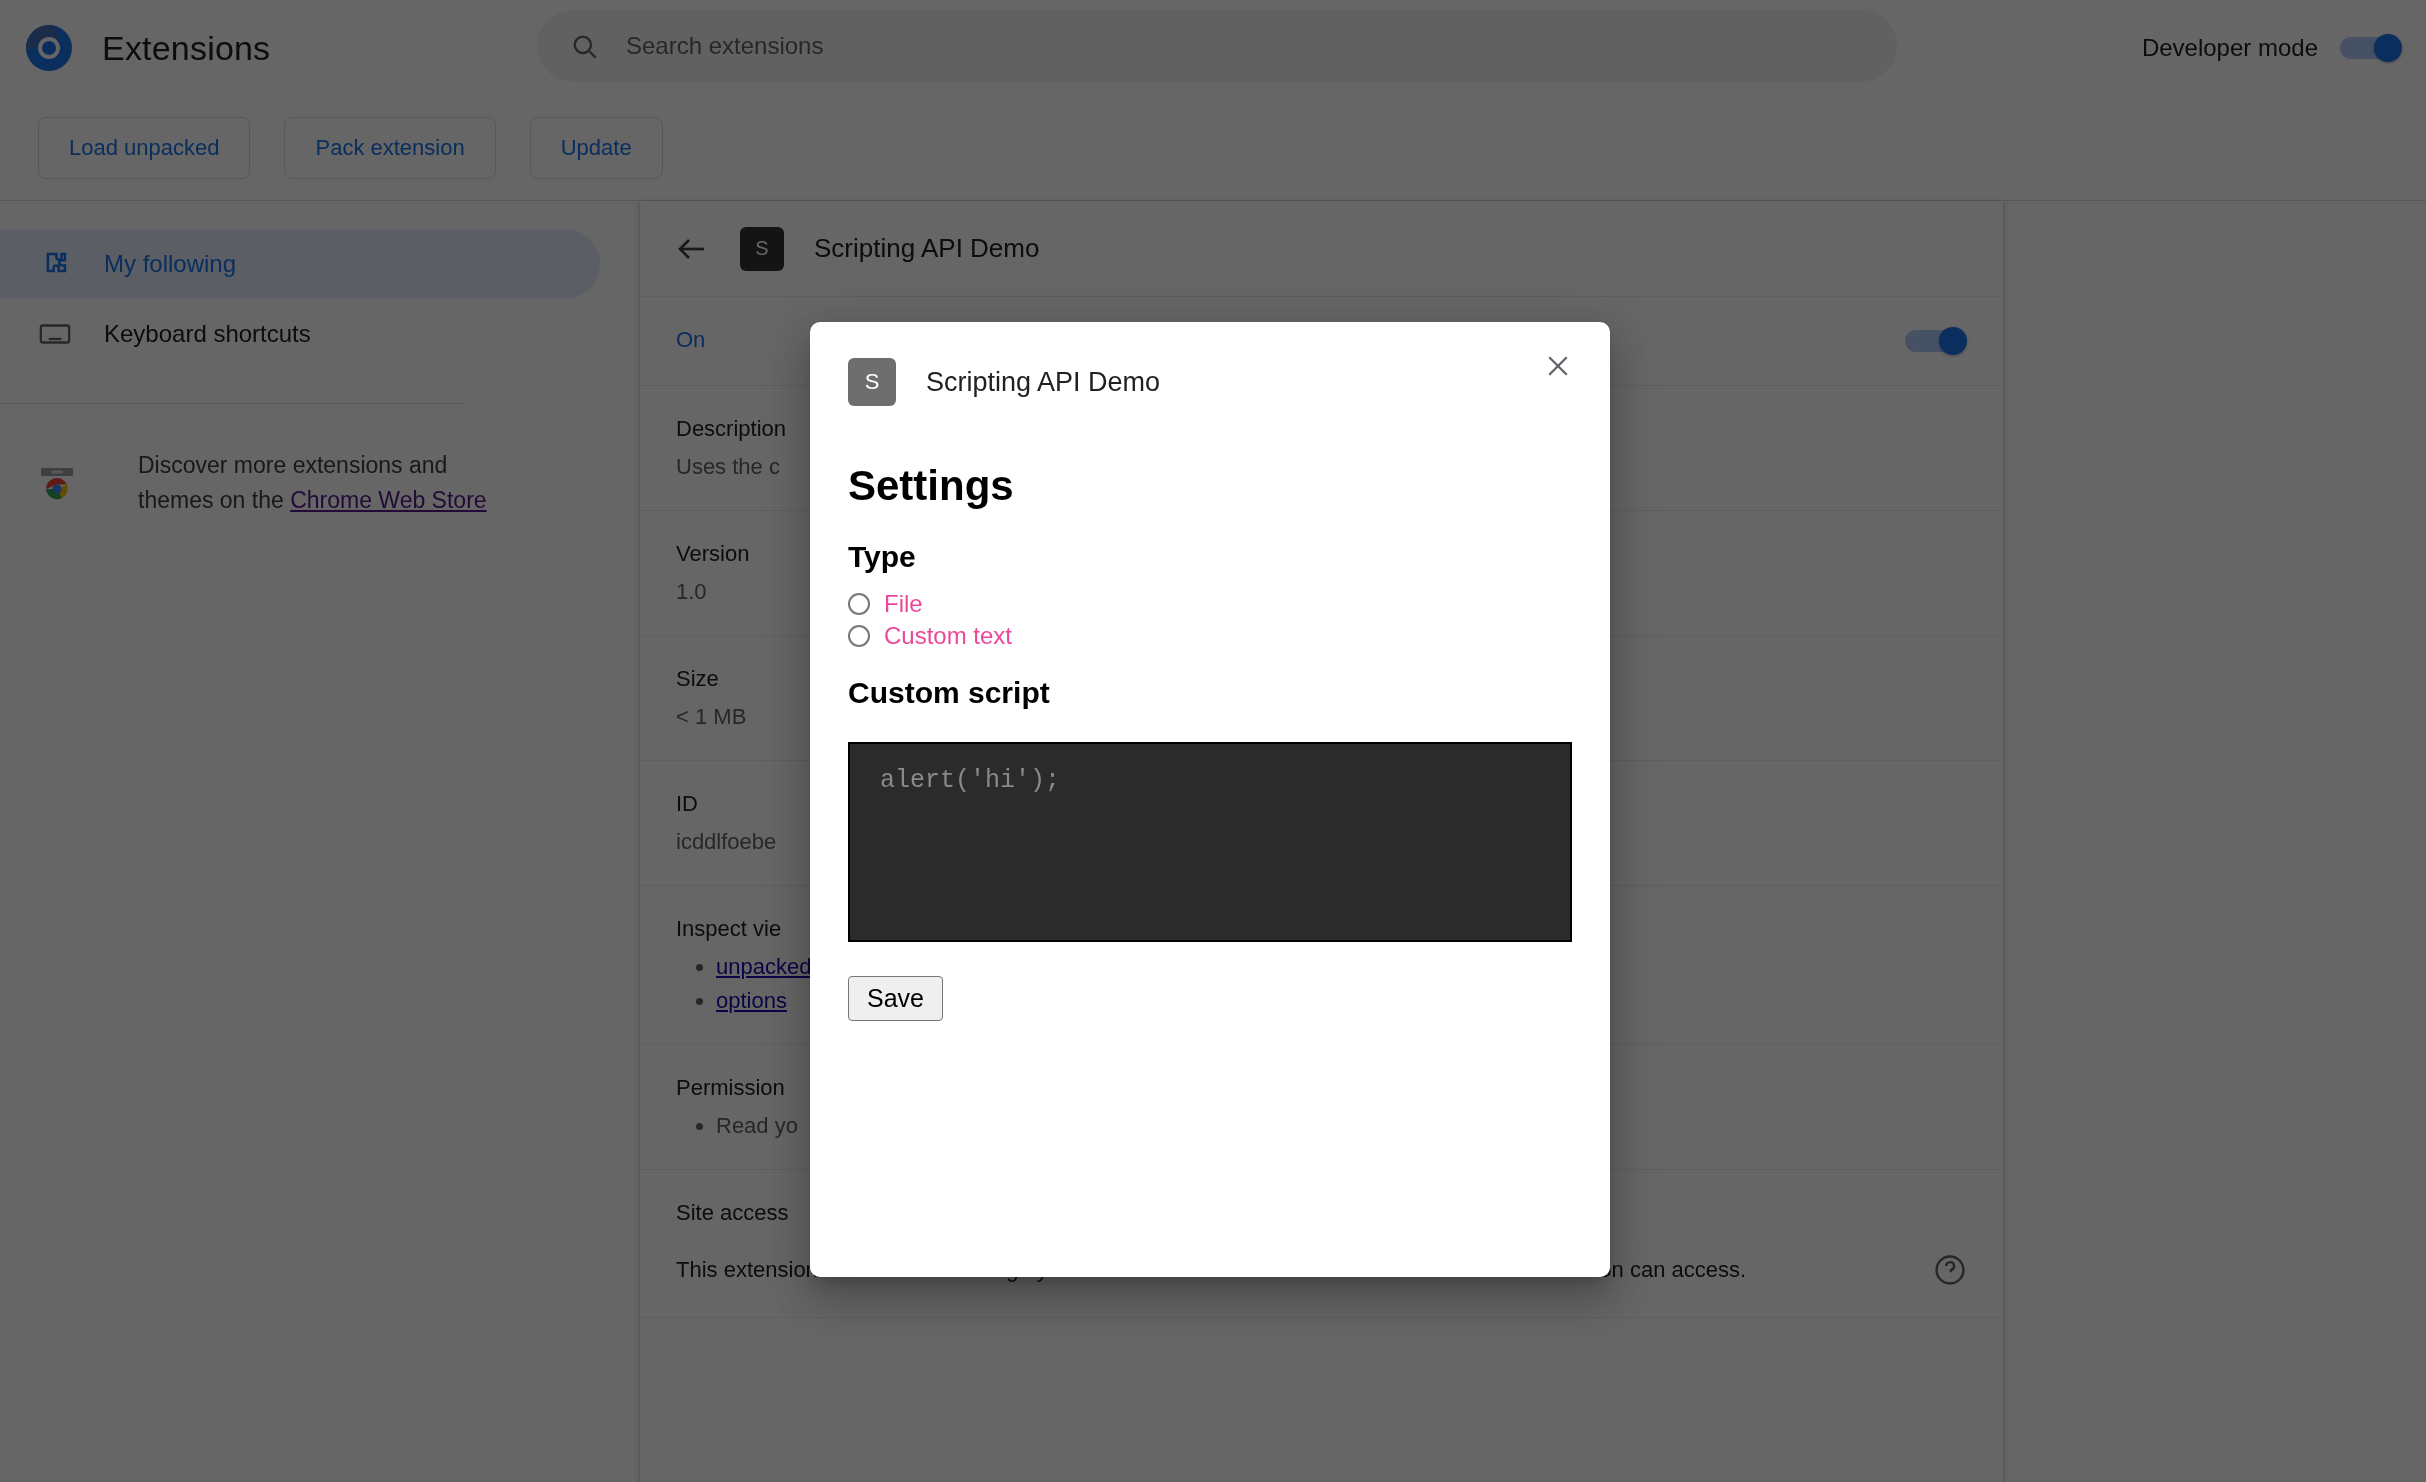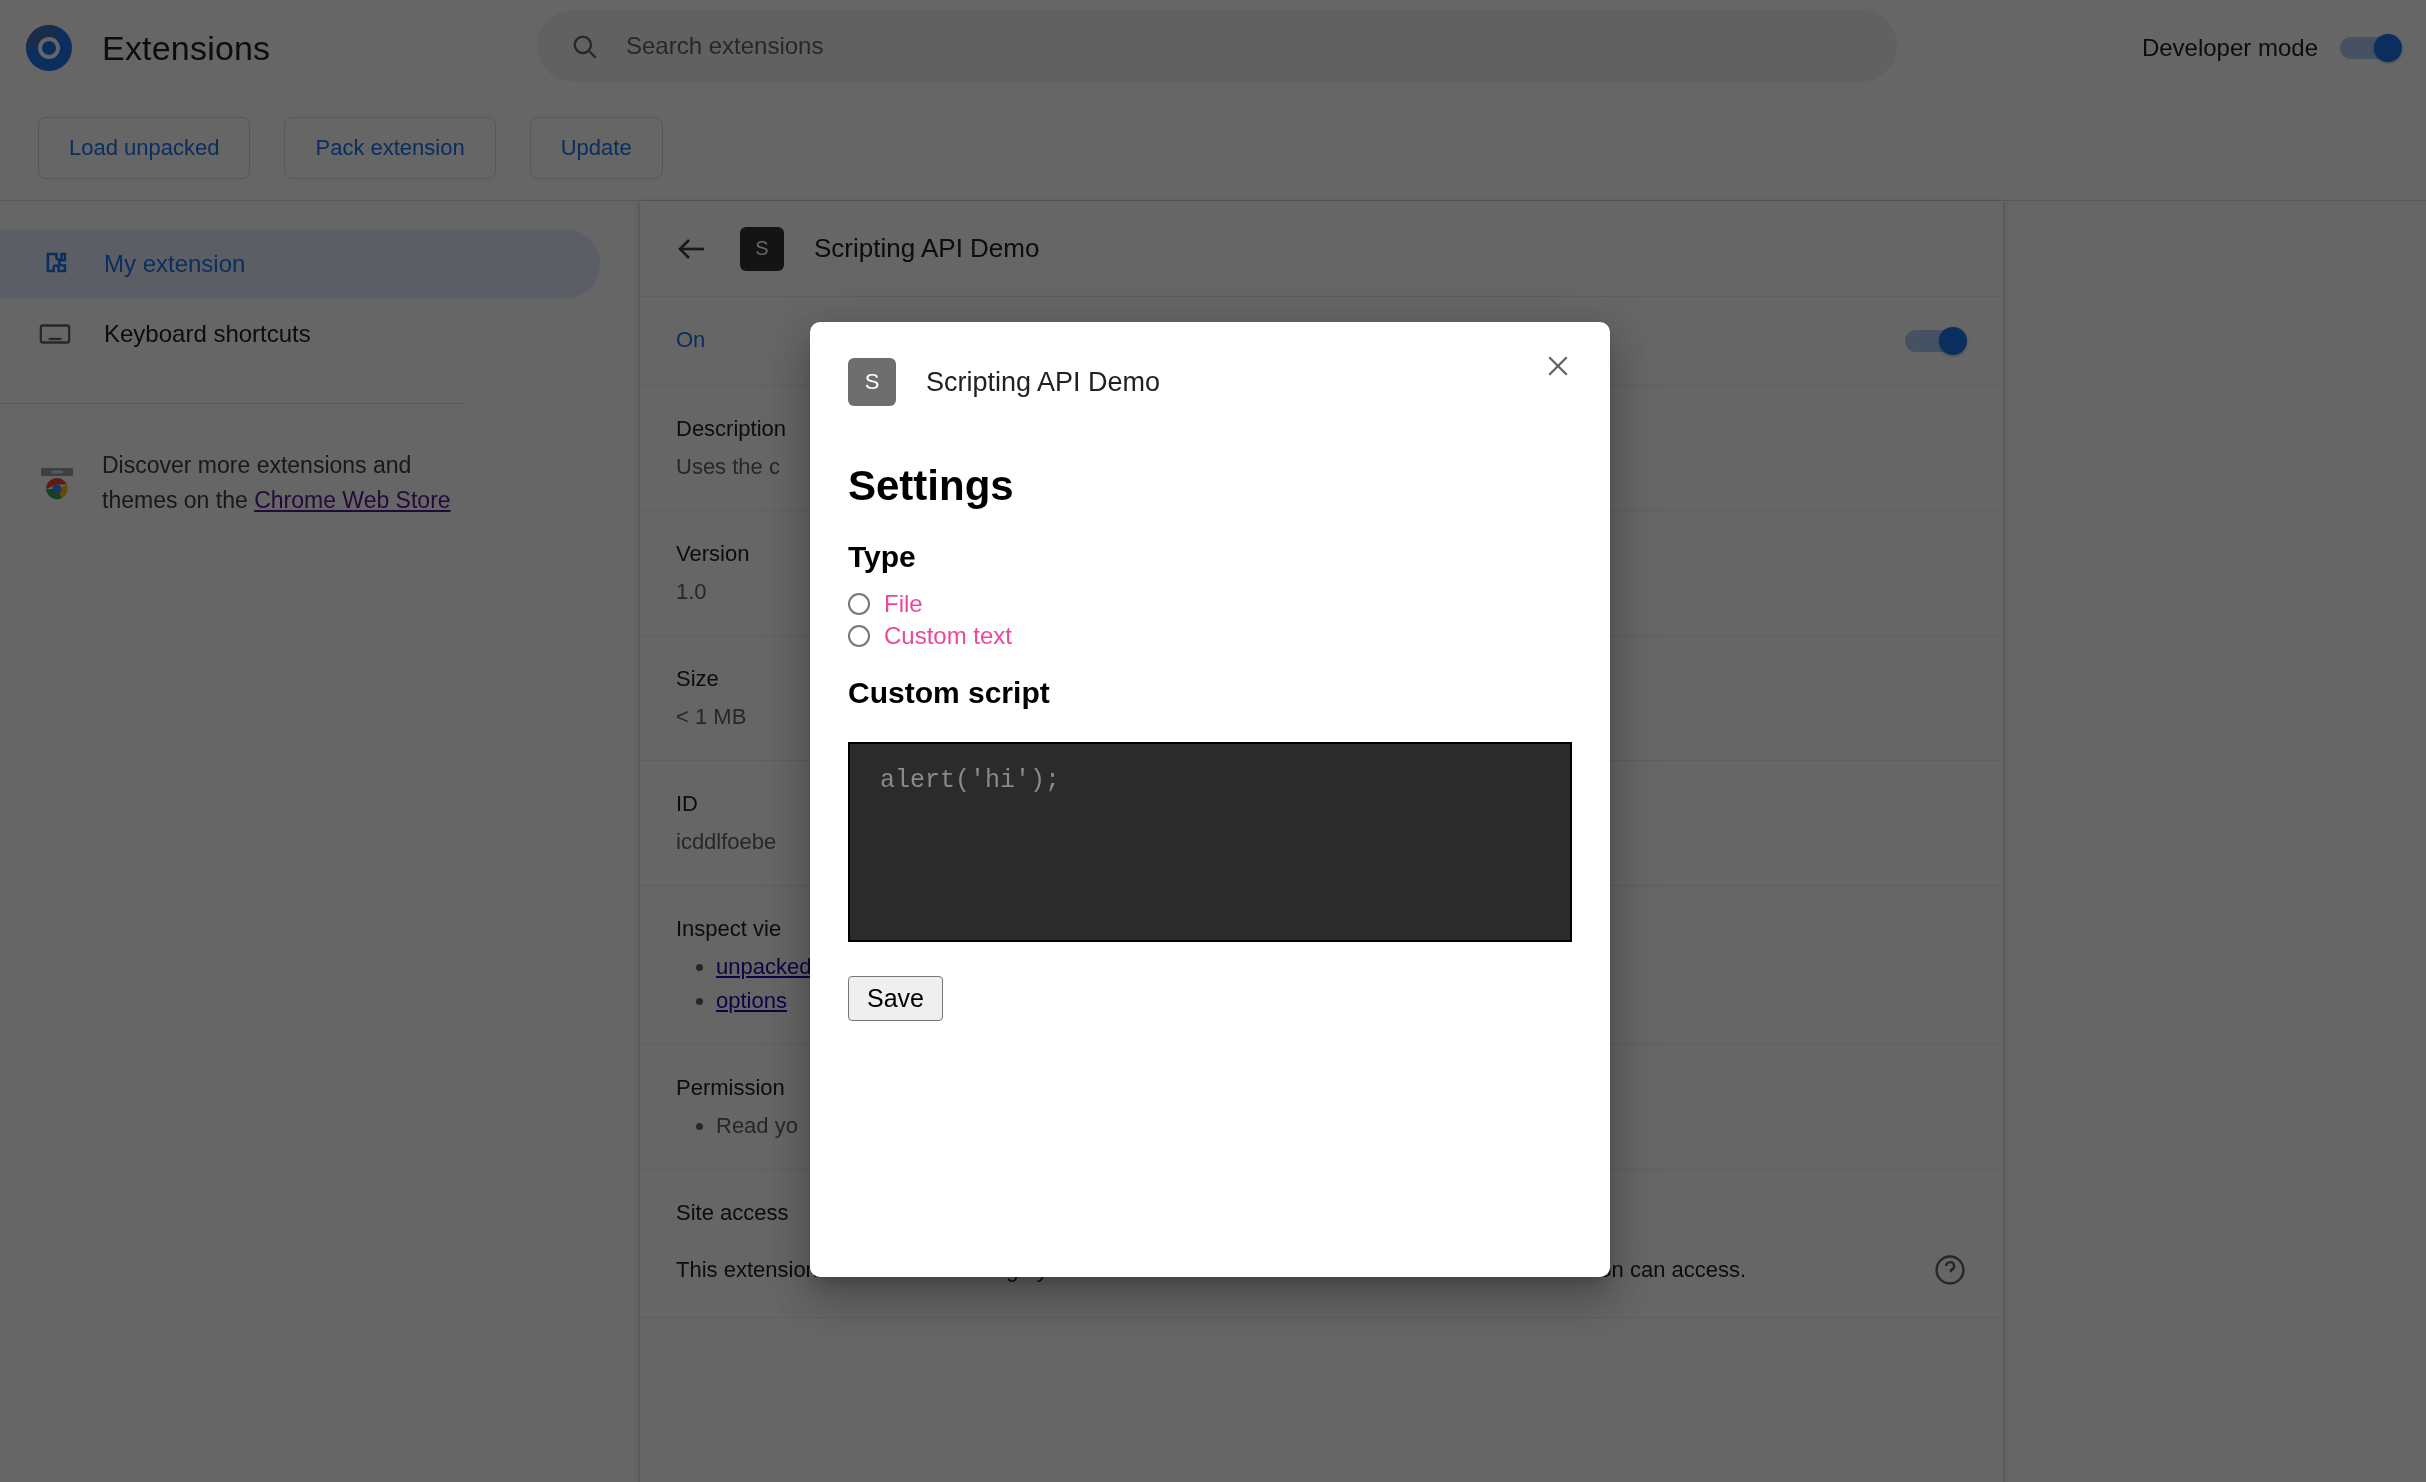--- a/index.html
+++ b/index.html
@@ -116,21 +116,21 @@
   .side-item.active .lbl { color: #1a73e8; }
   .side-sep {
     margin: 34px 38px 0 0; height: 1px; background: #dadce0; width: 462px;
   }
   .discover {
     display: flex; align-items: center; gap: 26px;
     padding: 44px 38px 0 38px;
   }
   .store-icon { width: 38px; height: 38px; flex: none; position: relative; }
   .discover-text {
-    font-size: 23px; color: #3c4043; line-height: 1.5; max-width: 370px;
+    font-size: 23px; color: #3c4043; line-height: 1.5; max-width: 370px; margin-left: 36px;
   }
   .discover-text a { color: #551a8b; text-decoration: underline; }
 
   
   .card {
     position: absolute; left: 640px; top: 201px; width: 1363px; bottom: 0;
     background: #ffffff;
     box-shadow: 0 1px 2px rgba(60,64,67,.3), 0 2px 6px 2px rgba(60,64,67,.15);
     overflow: hidden;
   }
@@ -264,21 +264,21 @@
   </div>
   <div class="toolbar-divider"></div>
 
   <div class="sidebar">
     <div class="side-item active">
       <span class="ico">
         <svg viewBox="0 0 24 24" width="34" height="34" fill="none" stroke="currentColor" stroke-width="1.8">
           <path d="M10 3h4v2.2a1.8 1.8 0 1 0 3.6 0V3H20v4.4h-2.2a1.8 1.8 0 1 0 0 3.6H20V15h-4.4v-2.2a1.8 1.8 0 1 0-3.6 0V15H8V3z" transform="translate(-1,2)"></path>
         </svg>
       </span>
-      <span class="lbl">My extension</span>
+      <span class="lbl">My following</span>
     </div>
     <div class="side-item">
       <span class="ico">
         <svg viewBox="0 0 24 24" width="34" height="34" fill="none" stroke="currentColor" stroke-width="1.6">
           <rect x="2" y="6" width="20" height="12" rx="1.5"></rect>
           <line x1="5" y1="10" x2="5.01" y2="10"></line>
             <line x1="8" y1="10" x2="8.01" y2="10"></line>
           <line x1="11" y1="10" x2="11.01" y2="10"></line>
             <line x1="14" y1="10" x2="14.01" y2="10"></line>
           <line x1="17" y1="10" x2="17.01" y2="10"></line>

